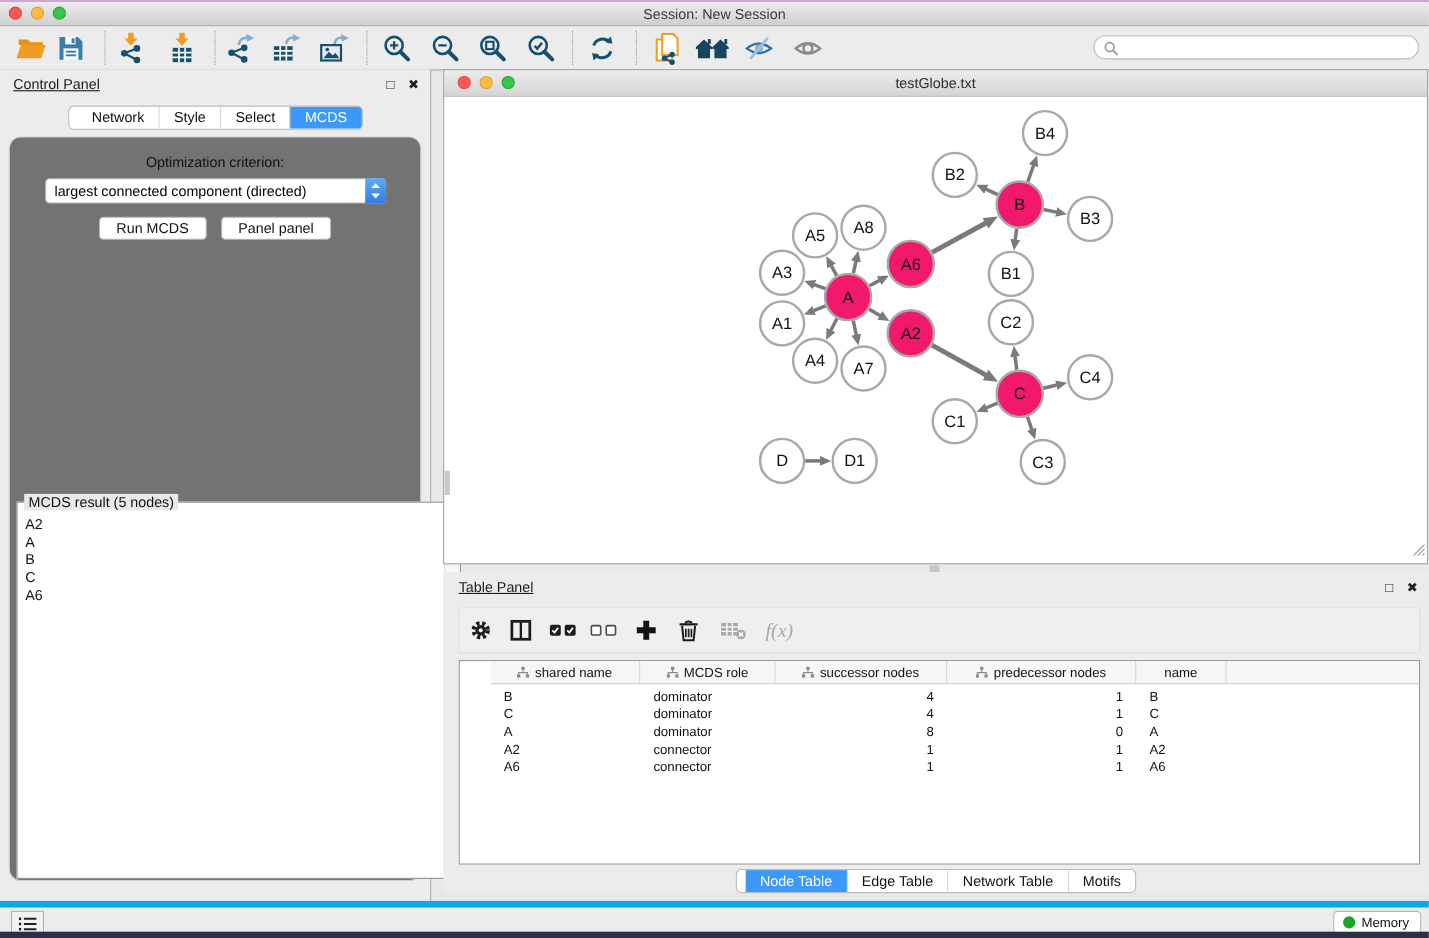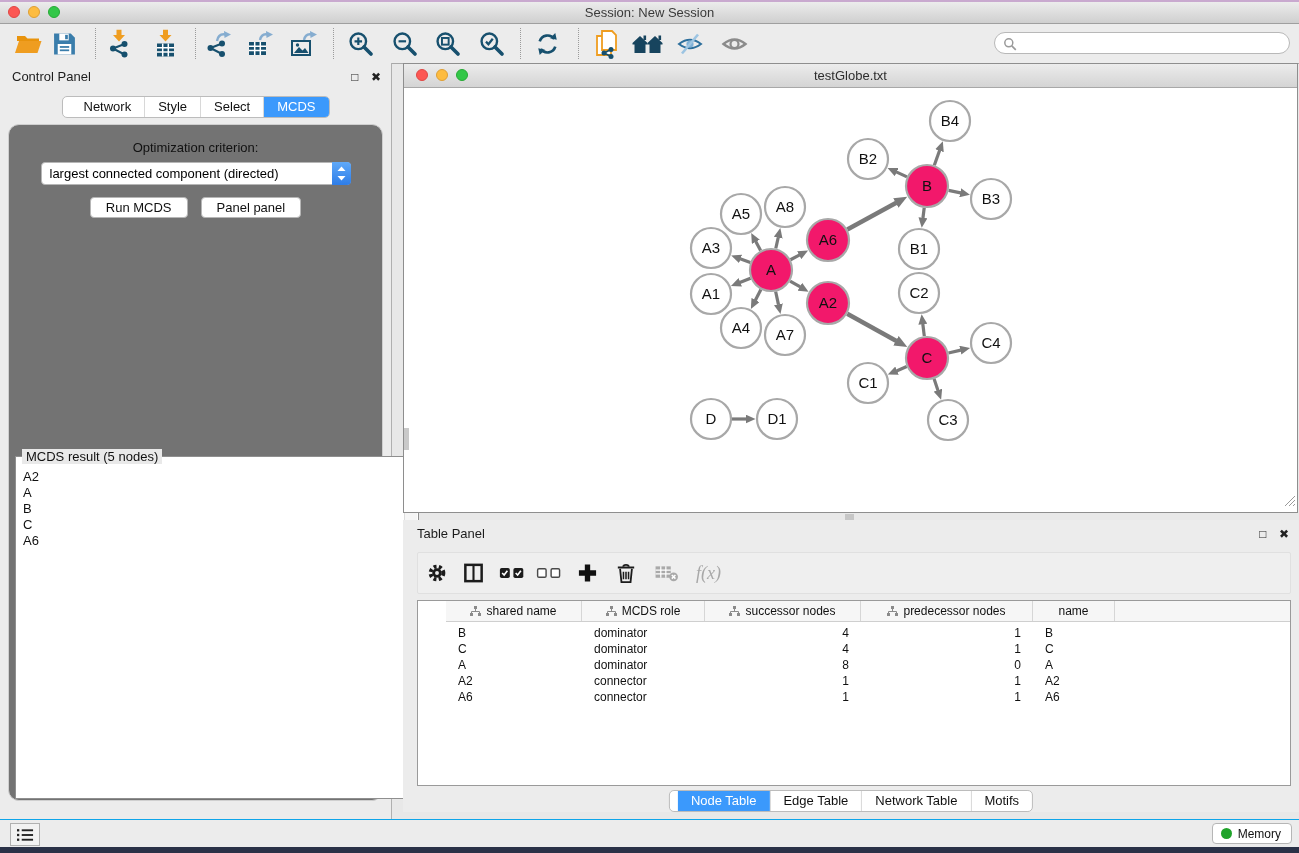--- a/index.html
+++ b/index.html
@@ -36,21 +36,21 @@
   .search svg{position:absolute;left:8px;top:4px;}
   .search input{
     position:absolute;left:26px;right:8px;top:1px;height:18px;border:none;outline:none;
     font-size:12px;background:transparent;width:260px;
   }
   
   .control-panel{
     position:absolute;left:0;top:63px;width:392px;height:757px;
     background:#ececec;border-right:1px solid #b0b0b0;box-sizing:border-box;
   }
-  .panel-header{height:28px;line-height:28px;padding-left:12px;font-size:13px;color:#1c1c1c;position:relative;}
+  .panel-header{height:28px;line-height:28px;padding-left:12px;font-size:13px;color:#1c1c1c;position:relative;text-decoration:underline;}
   .panel-header .ph-icons{position:absolute;right:10px;top:0;font-size:12px;color:#222;}
   .panel-header .ph-icons span{margin-left:9px;cursor:default;}
   .seg-control{
     position:absolute;left:50%;transform:translateX(-50%);
     display:flex;background:#fff;border:1px solid #bcbcbc;border-radius:5px;
     overflow:hidden;height:20px;white-space:nowrap;padding-left:8px;
   }
   .seg{padding:0 13px;line-height:20px;font-size:13px;color:#111;border-left:1px solid #d8d8d8;cursor:default;}
   .seg:first-child{border-left:none;}
   .seg-active{background:#3b99fc;color:#fff;}
@@ -115,21 +115,21 @@
   }
   .tr-head{display:flex;height:20px;background:#f6f6f6;border-bottom:1px solid #cfcfcf;font-size:12px;color:#111;}
   .th{display:flex;align-items:center;justify-content:center;gap:5px;border-right:1px solid #d6d6d6;height:100%;box-sizing:border-box;cursor:default;}
   .tbody{padding-top:3px;}
   .tr{display:flex;height:16px;font-size:12px;color:#111;align-items:center;}
   .td{box-sizing:border-box;padding:0 12px;overflow:hidden;white-space:nowrap;}
   .tp-tabs{top:270px;}
   
   .status-bar{
     position:absolute;left:0;right:0;top:819px;height:28px;
-    background:#ececec;border-top:1px solid #0ea5e9;box-sizing:border-box;
+    background:#ececec;border-top:6px solid #0ea5e9;box-sizing:border-box;
   }
   .list-btn{
     position:absolute;left:10px;top:3px;width:28px;height:21px;background:#f2f2f2;
     border:1px solid #b0b0b0;display:flex;align-items:center;justify-content:center;
   }
   .memory-btn{
     position:absolute;right:7px;top:3px;height:21px;border:1px solid #b6b6b6;border-radius:4px;
     background:#fff;font-size:12px;color:#111;display:flex;align-items:center;gap:6px;
     padding:0 10px 0 8px;box-sizing:border-box;
   }

